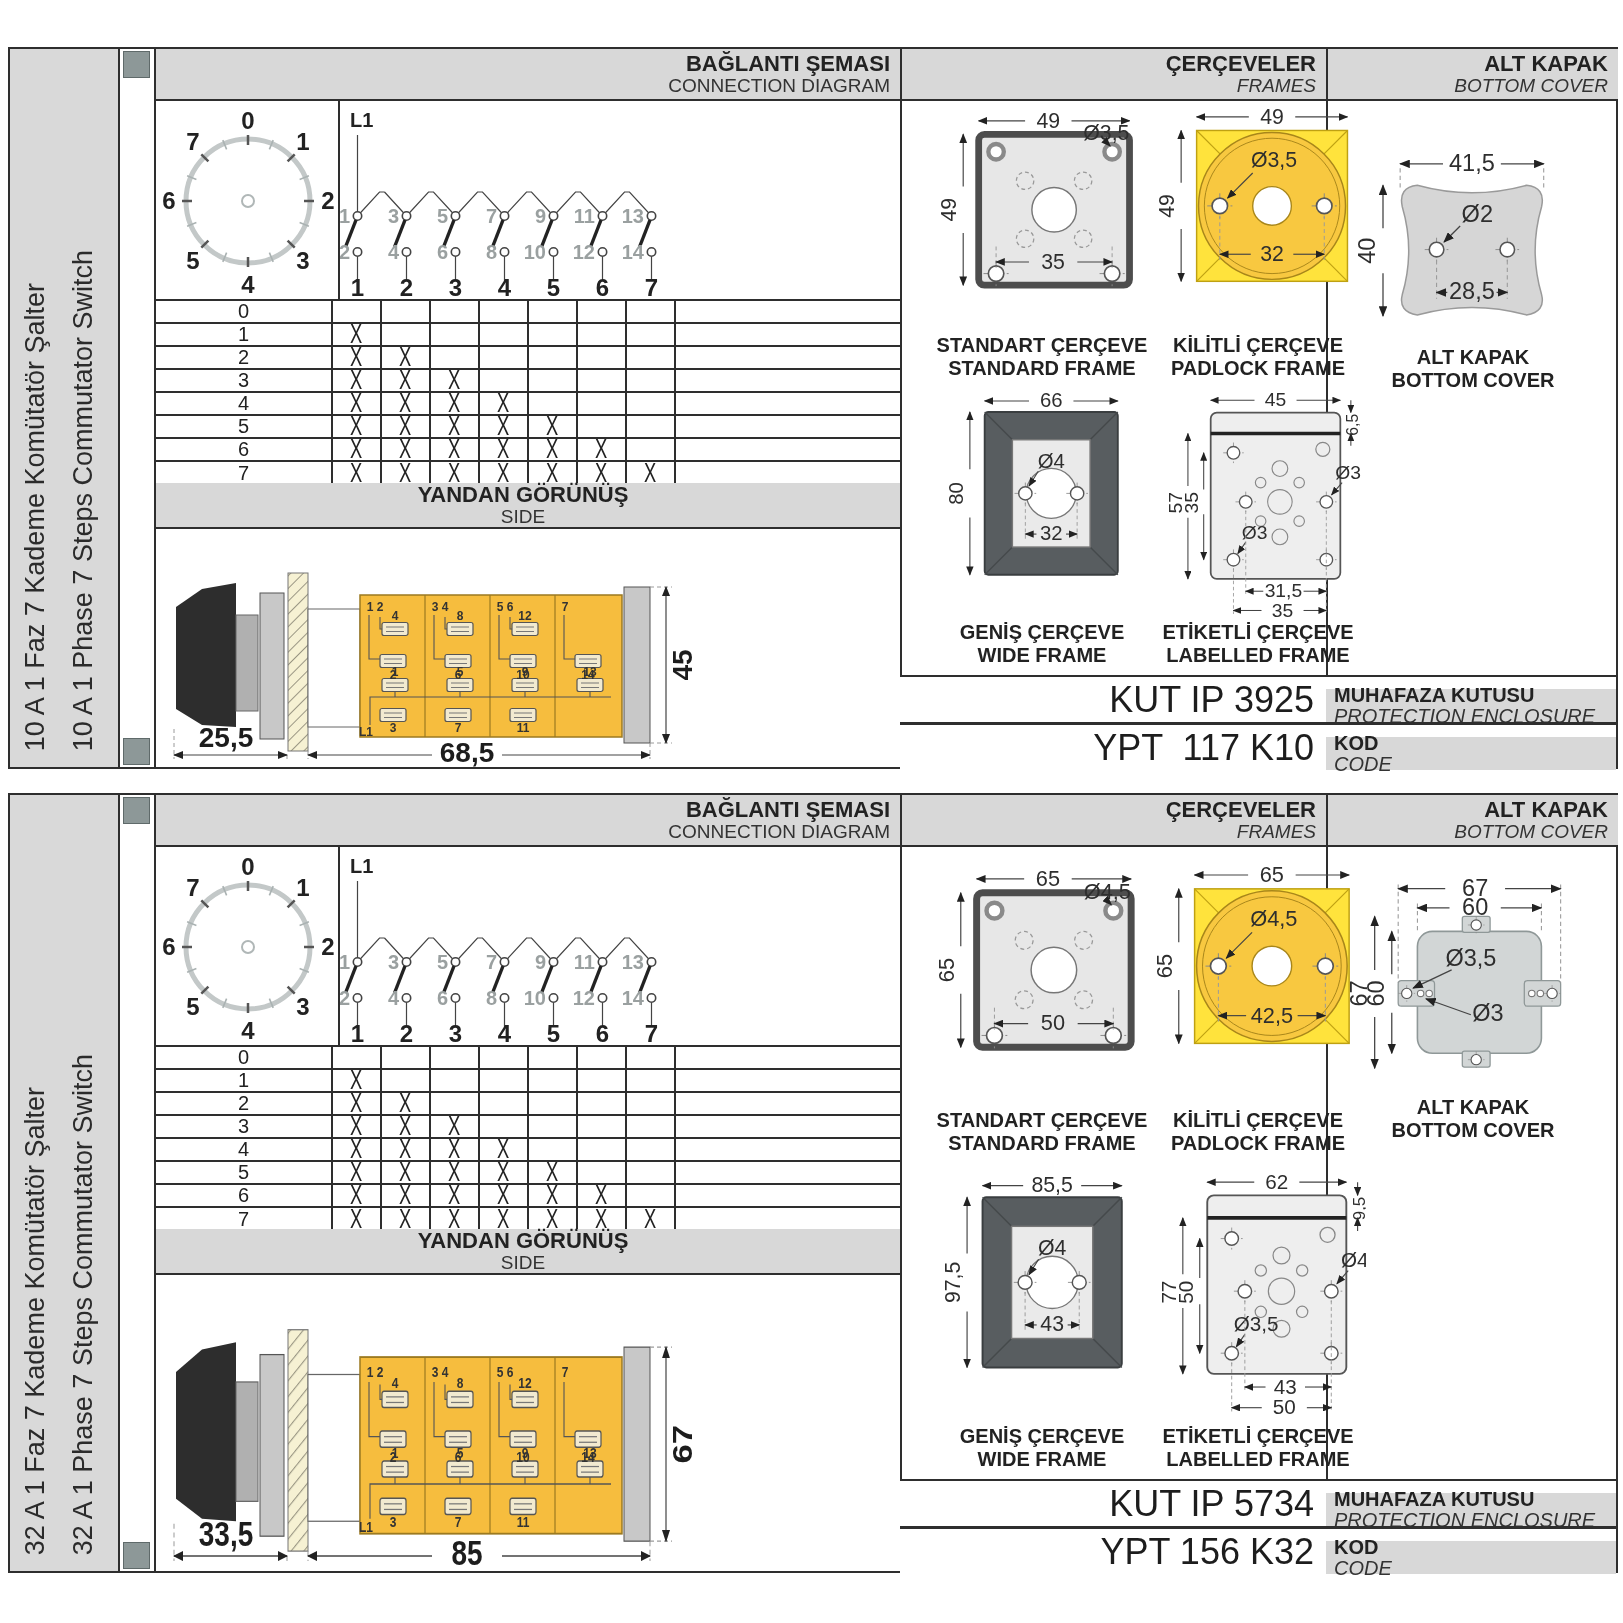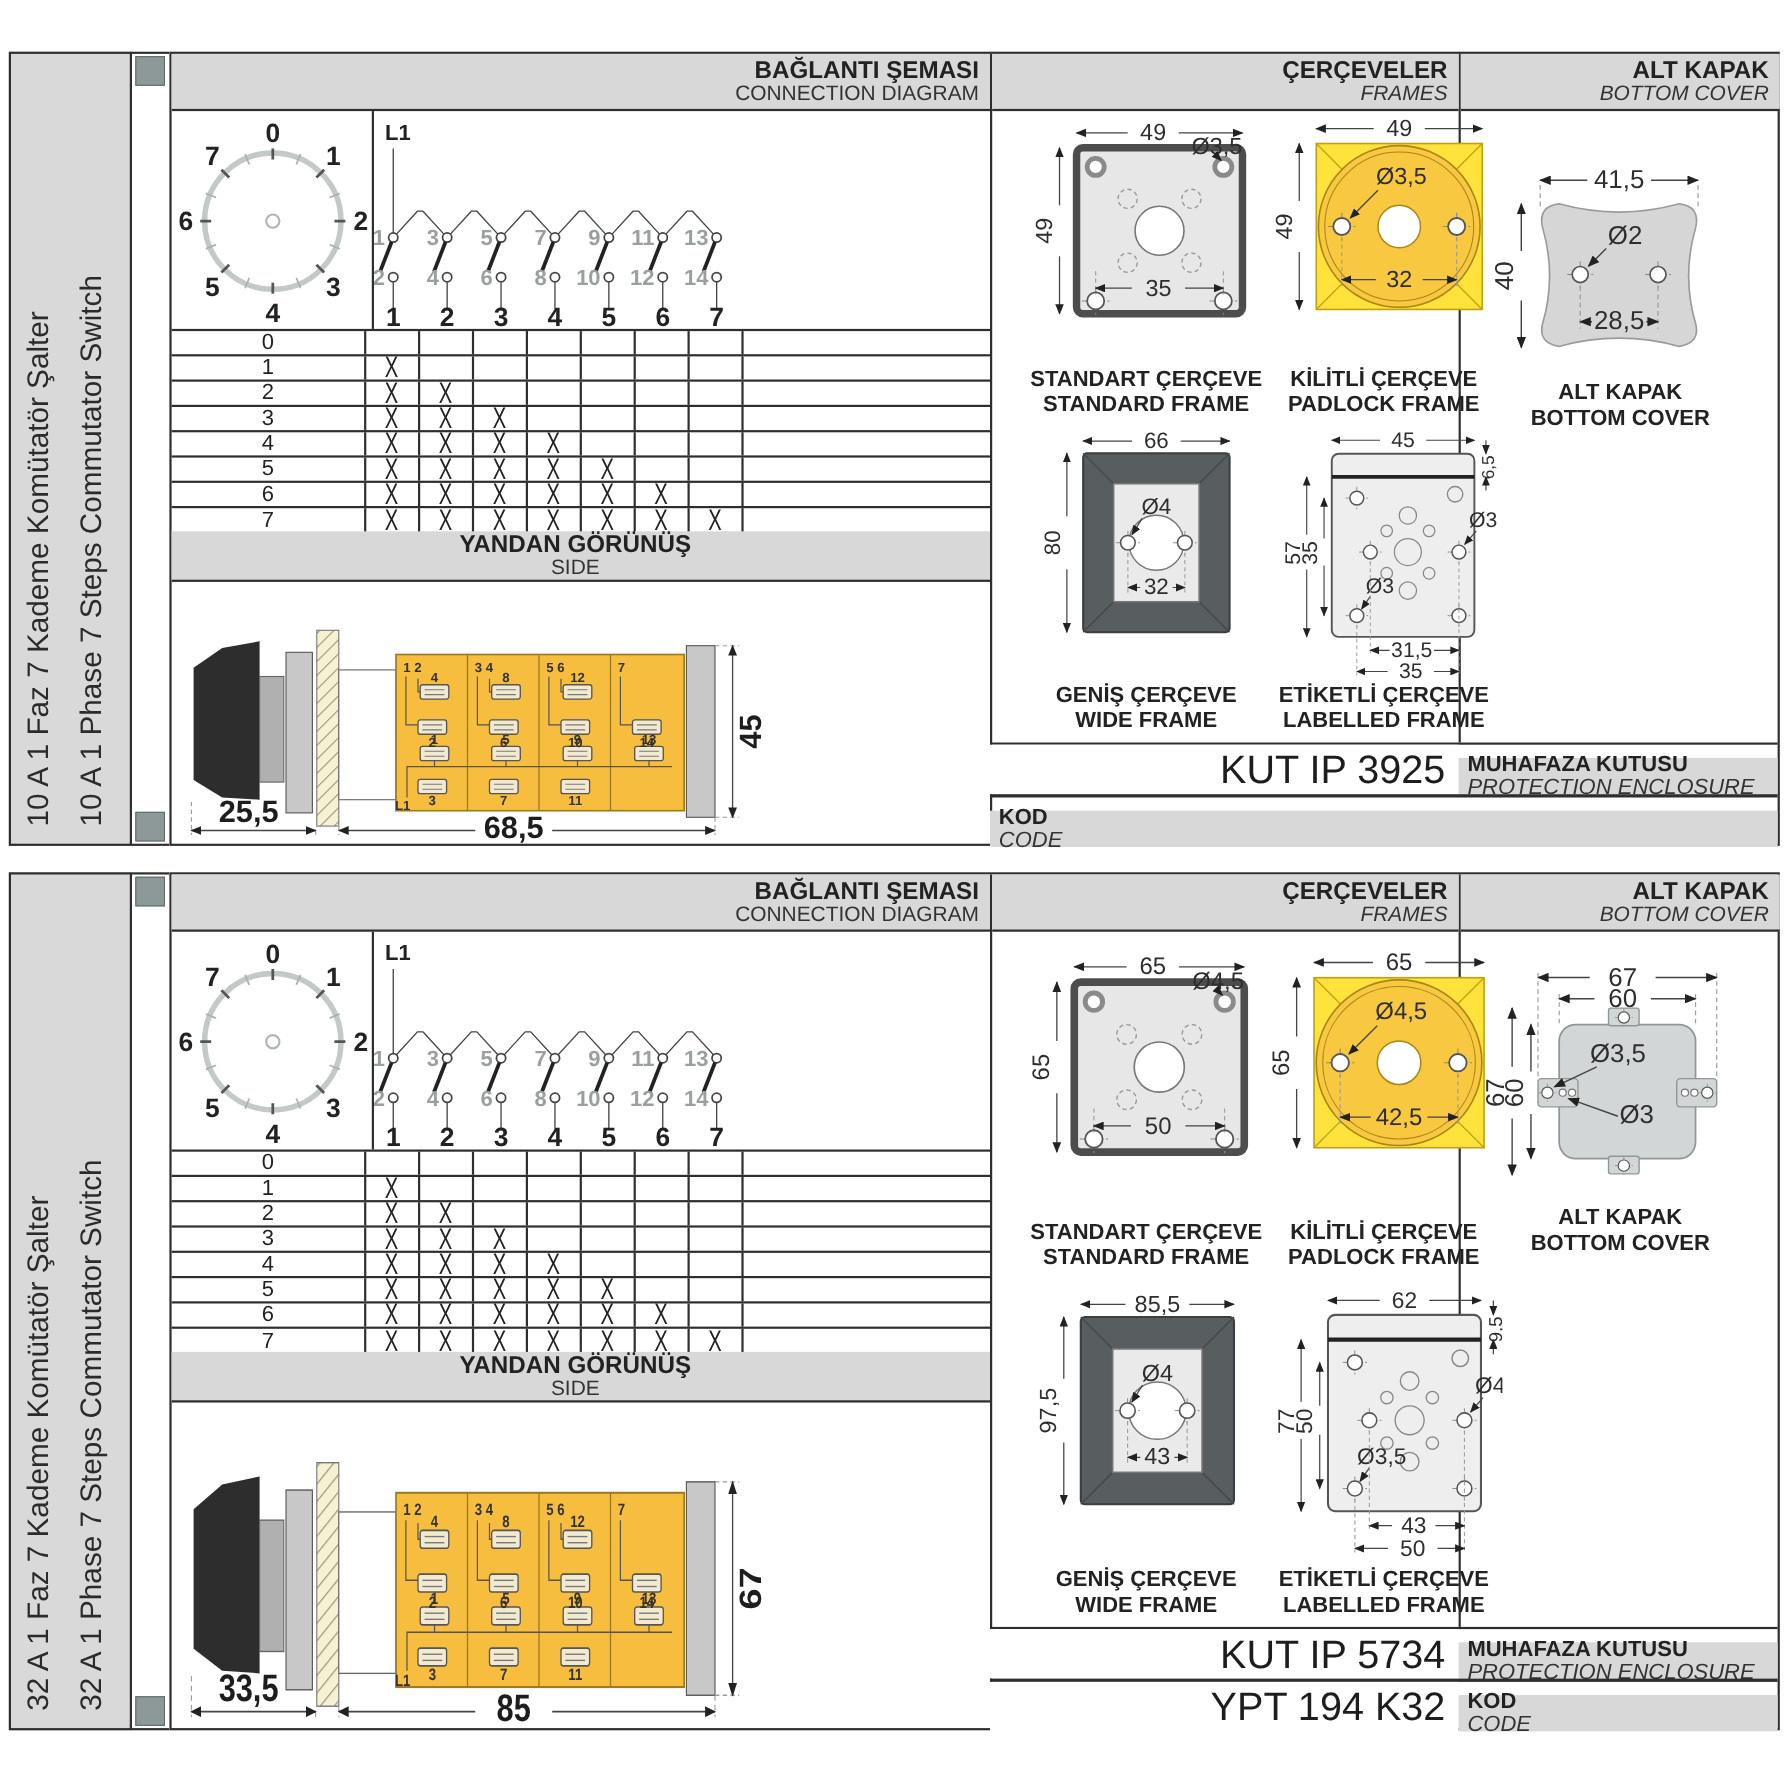--- a/index.html
+++ b/index.html
@@ -702,20 +702,21 @@
 
     <div class="codes">
       <div class="codrow r1">
         <div class="codval">KUT IP 3925</div>
         <div class="codlab">
           <div class="tr">MUHAFAZA KUTUSU</div>
           <div class="en">PROTECTION ENCLOSURE</div>
         </div>
       </div>
       <div class="codrow r2">
+        <div class="codval">YPT  117 K10</div>
         <div class="codlab">
           <div class="tr">KOD</div>
           <div class="en">CODE</div>
         </div>
       </div>
     </div>
   </div>
 </div>
 
 <div class="panel" style="top:793px;height:780px">
@@ -1326,21 +1327,21 @@
 
     <div class="codes">
       <div class="codrow r1">
         <div class="codval">KUT IP 5734</div>
         <div class="codlab">
           <div class="tr">MUHAFAZA KUTUSU</div>
           <div class="en">PROTECTION ENCLOSURE</div>
         </div>
       </div>
       <div class="codrow r2">
-        <div class="codval">YPT 194 K32</div>
+        <div class="codval">YPT 156 K32</div>
         <div class="codlab">
           <div class="tr">KOD</div>
           <div class="en">CODE</div>
         </div>
       </div>
     </div>
   </div>
 </div>
 
 </body></html>

